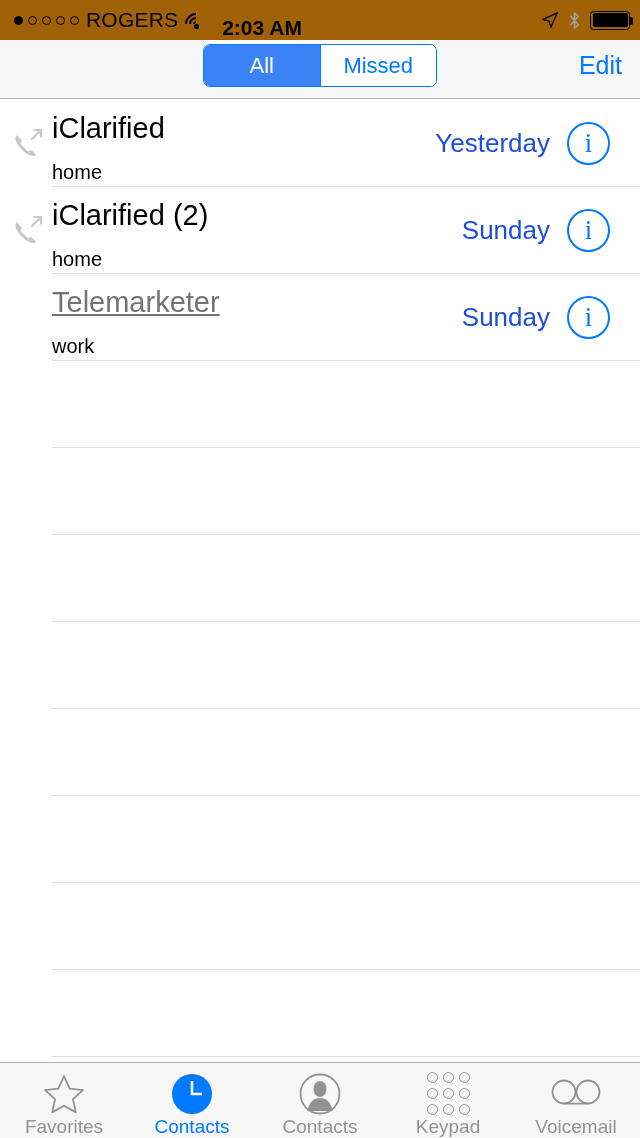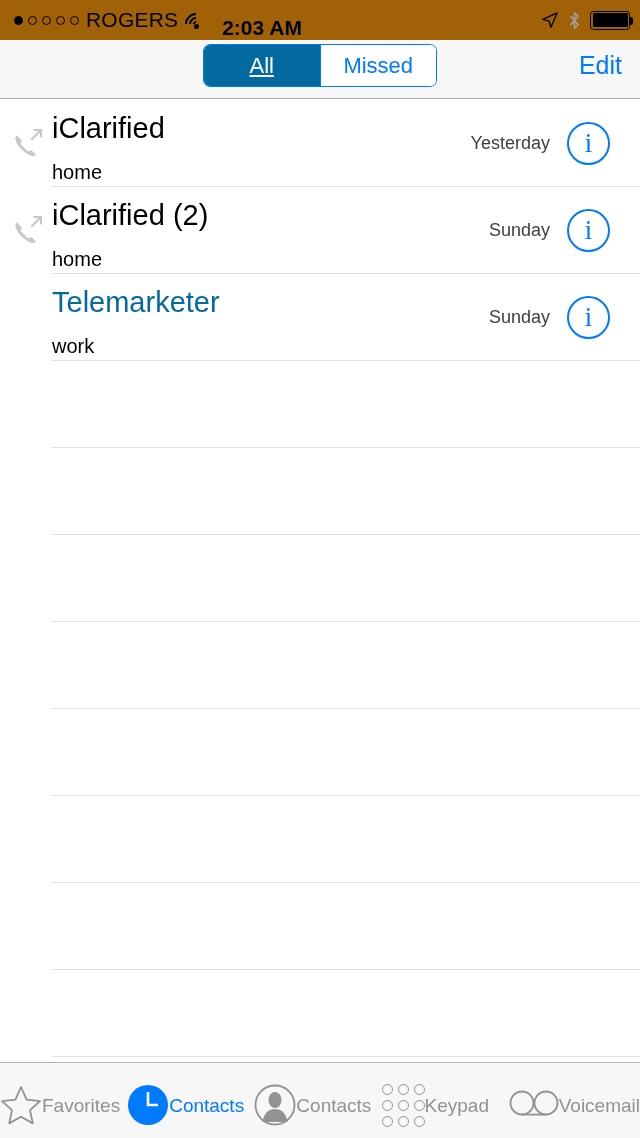--- a/index.html
+++ b/index.html
@@ -49,60 +49,60 @@
   }
   .segmented {
     position:absolute; left:203px; top:4px; width:234px; height:43px;
     border:1.6px solid #007aff; border-radius:7px; overflow:hidden;
     display:flex;
   }
   .seg {
     flex:1; display:flex; align-items:center; justify-content:center;
     font-size:22px; color:#007aff; background:#fff; cursor:pointer;
   }
-  .seg.active { background:#0369a1; color:#fff;text-decoration:underline; }
+  .seg.active { background:#3b82f6; color:#fff; }
   .seg + .seg { border-left:1.6px solid #007aff; }
   .edit-btn {
     position:absolute; right:18px; top:4px; height:43px; line-height:43px;
     font-size:25px; color:#007aff; cursor:pointer;
   }
 
   
   .list { position:absolute; left:0; top:100px; width:596px; height:962px; background:#fff; }
   .row { position:relative; height:87px; width:640px; }
   .row .sep {
     position:absolute; left:52px; right:0; bottom:0; height:1px; background:#e0e0e0;
   }
   .calltype-icon { position:absolute; left:12px; top:29px; width:32px; height:30px; }
   .row-text { position:absolute; left:52px; top:11px; right:180px; }
   .row-name { font-size:29px; color:#000; line-height:34px; white-space:nowrap; }
   .row-name .count { color:#000; }
-  .row-name.missed { color:#0369a1; }
+  .row-name.missed { color:#737373;text-decoration:underline; }
   .row-label { font-size:20px; color:#000; line-height:26px; margin-top:14px; }
   .row-time {
     position:absolute; right:90px; top:0; height:87px; line-height:87px;
-    font-size:18px; color:#404040; text-align:right;
+    font-size:26px; color:#1d4ed8; text-align:right;
   }
   .info-btn {
     position:absolute; right:30px; top:22px; width:43px; height:43px;
     border:2px solid #007aff; border-radius:50%;
     display:flex; align-items:center; justify-content:center;
     font-size:27px; color:#007aff; font-family:"Liberation Serif", serif;
     cursor:pointer;
   }
   .row.empty { height:87px; }
 
   
   .tabbar {
     position:absolute; left:0; bottom:0; width:640px; height:76px;
     background:#f7f7f7; border-top:1px solid #b2b2b2;
     display:flex;
   }
   .tab {
-    flex:1; display:flex; flex-direction:row; align-items:center;
+    flex:1; display:flex; flex-direction:column; align-items:center;
     justify-content:flex-start; padding-top:9px; cursor:pointer;
   }
   .tab-icon { height:44px; display:flex; align-items:center; justify-content:center; }
   .tab-label { font-size:19px; color:#929292; margin-top:1px; }
   .tab.active .tab-label { color:#007aff; }
   .keypad-grid { display:grid; grid-template-columns:repeat(3,1fr); gap:5px; }
   .kp-dot { width:11px; height:11px; border:1.8px solid #929292; border-radius:50%; }
 </style>
 </head>
 <body>

